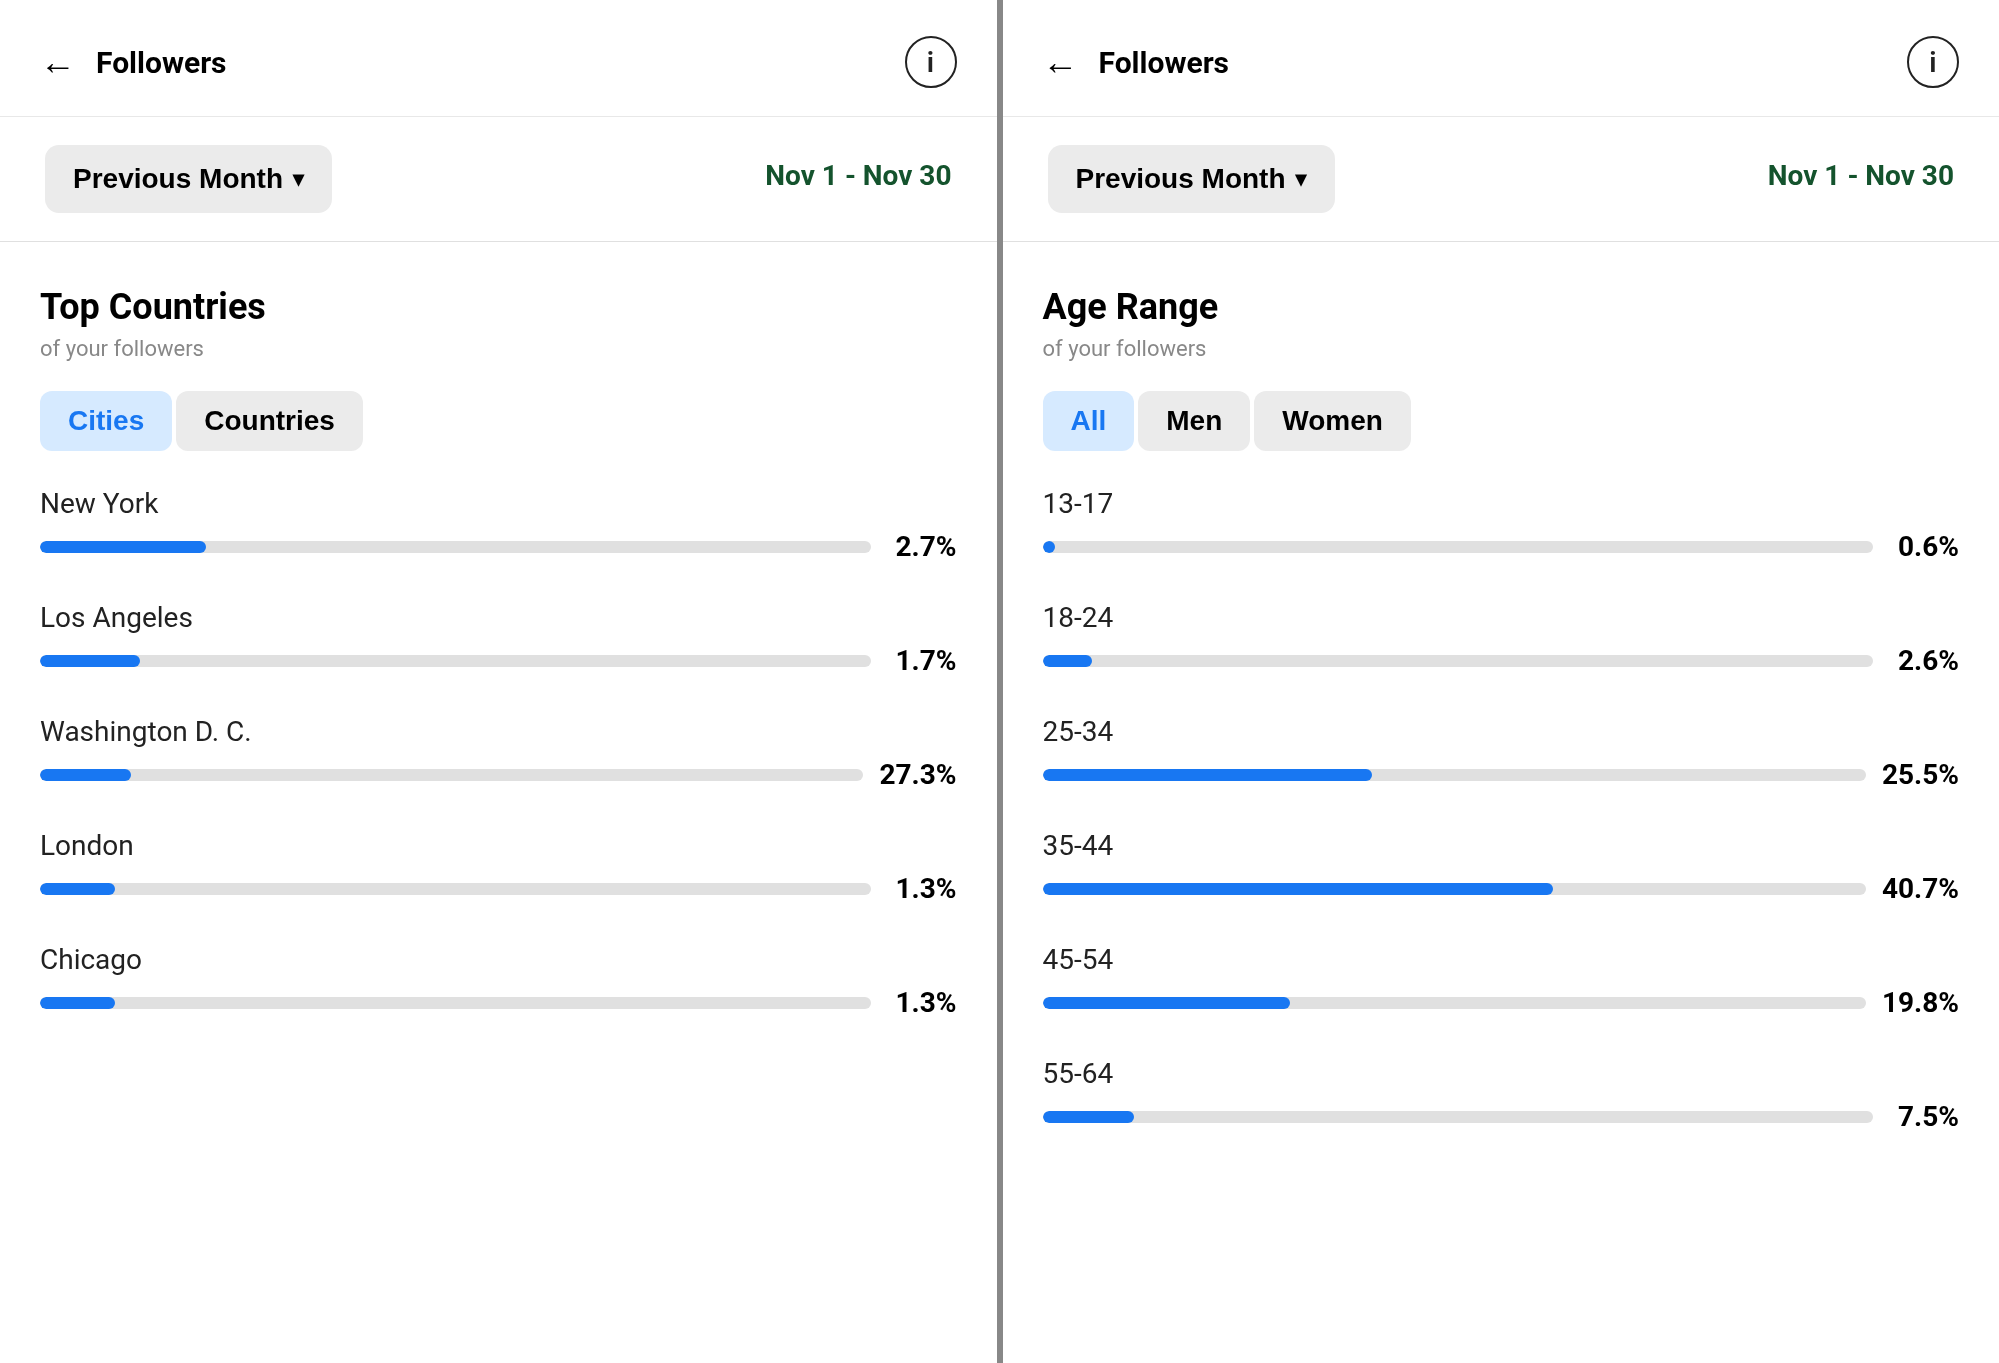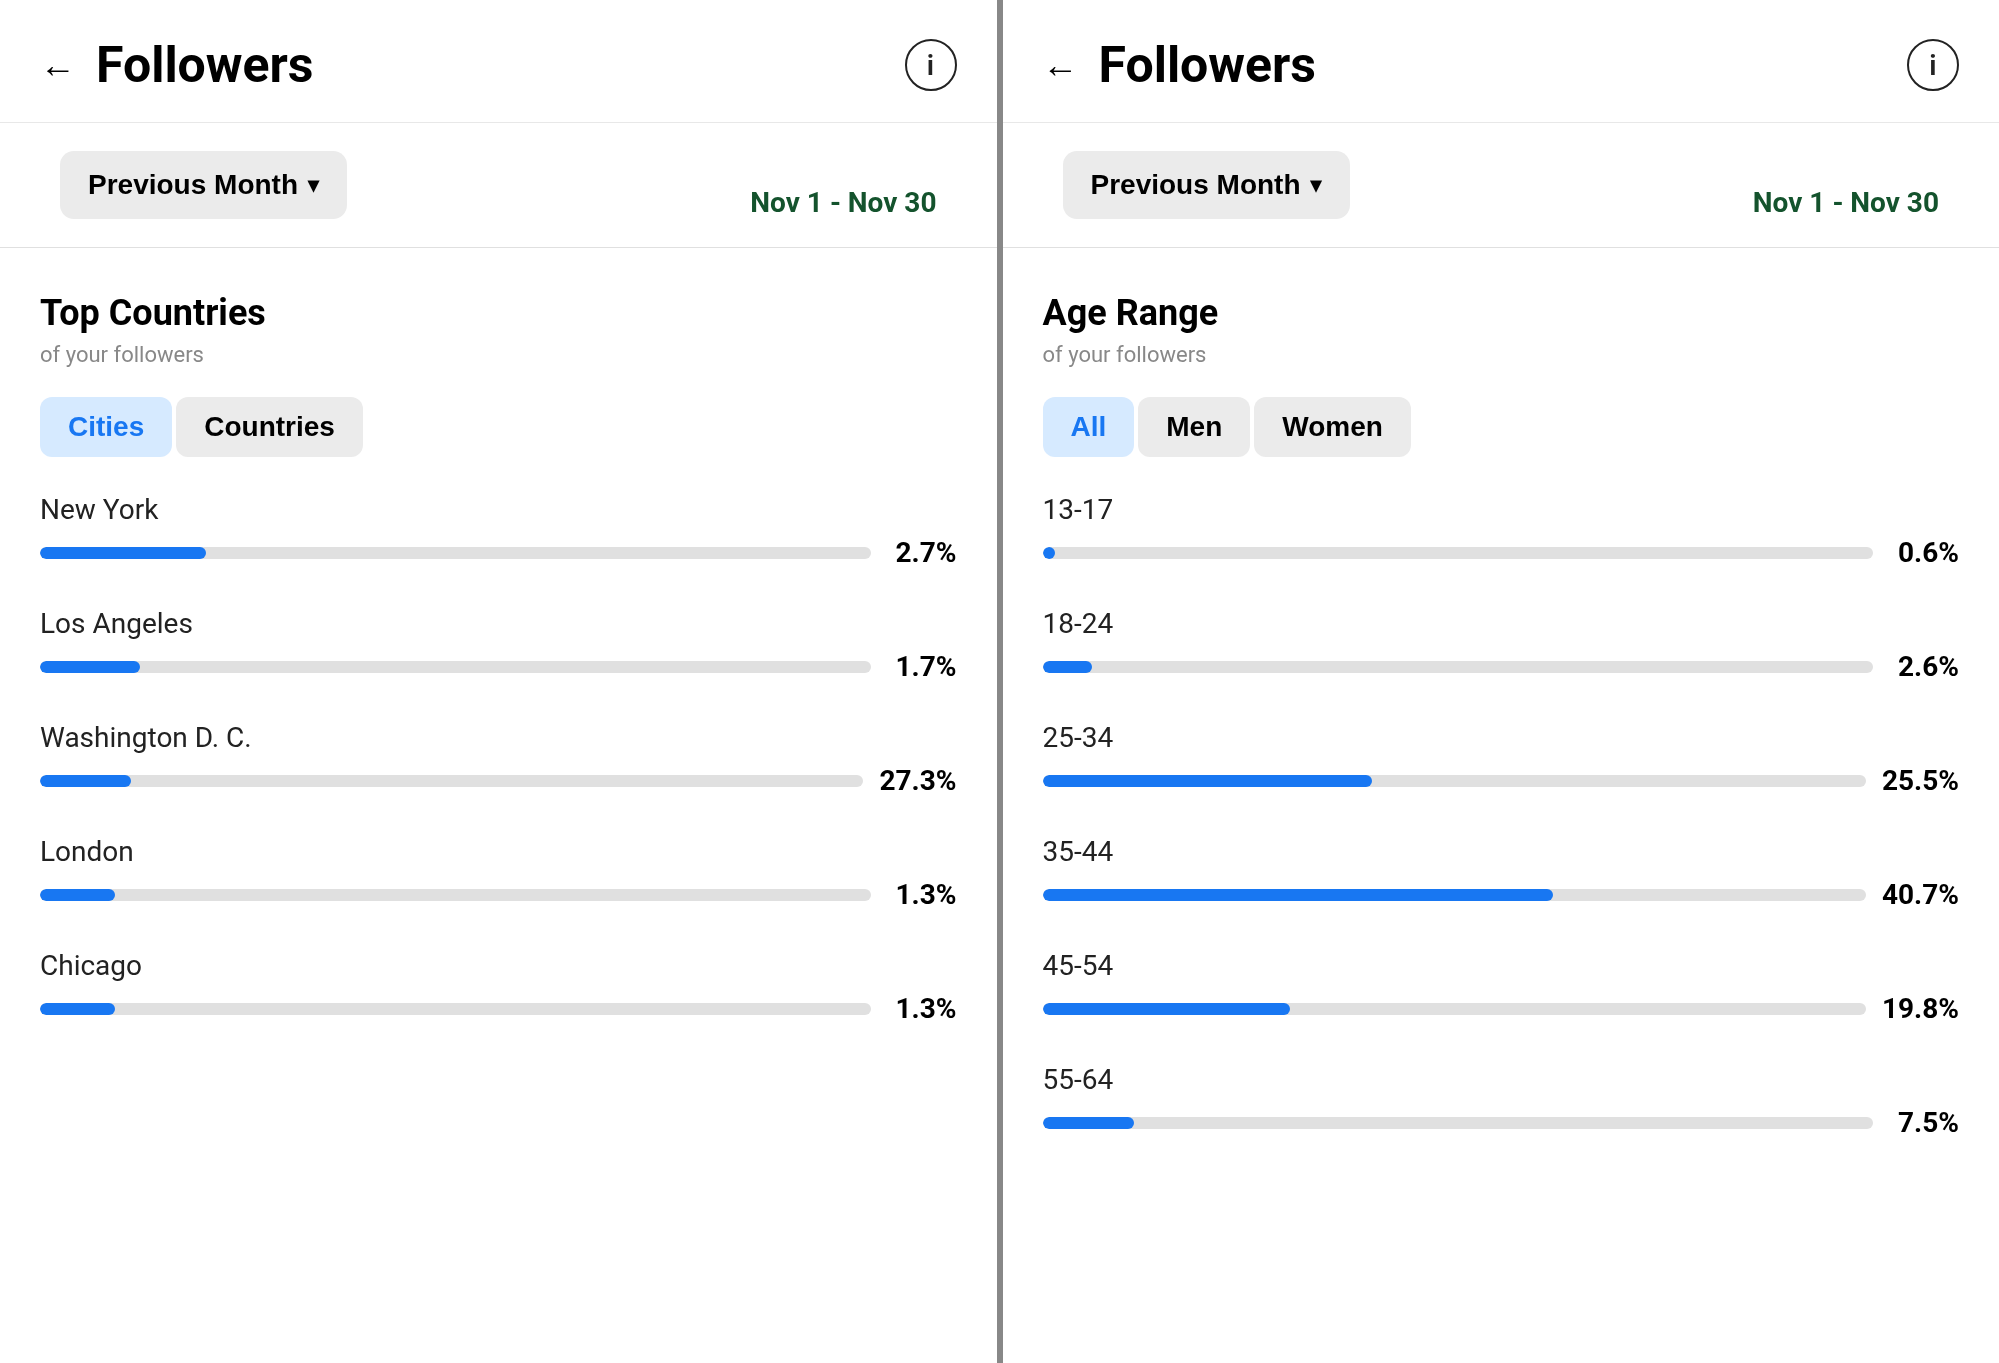--- a/index.html
+++ b/index.html
@@ -34,43 +34,43 @@
       align-items: center;
       gap: 20px;
     }
     .back-arrow {
       font-size: 36px;
       font-weight: 400;
       cursor: pointer;
       color: #000;
     }
     .header-title {
-      font-size: 50px;
+      font-size: 30px;
       font-weight: 700;
       color: #000;
     }
     .info-icon {
       width: 52px;
       height: 52px;
       border-radius: 50%;
       border: 2.5px solid #222;
       display: flex;
       align-items: center;
       justify-content: center;
       font-size: 28px;
       font-weight: 600;
       color: #222;
       cursor: pointer;
     }
     
     .filter-bar {
       display: flex;
-      align-items: flex-end;
+      align-items: flex-start;
       justify-content: space-between;
-      padding: 28px 60px;
+      padding: 28px 45px;
       border-bottom: 1.5px solid #e0e0e0;
     }
     .period-btn {
       background: #ebebeb;
       border: none;
       border-radius: 14px;
       padding: 18px 28px;
       font-size: 28px;
       font-weight: 600;
       cursor: pointer;

